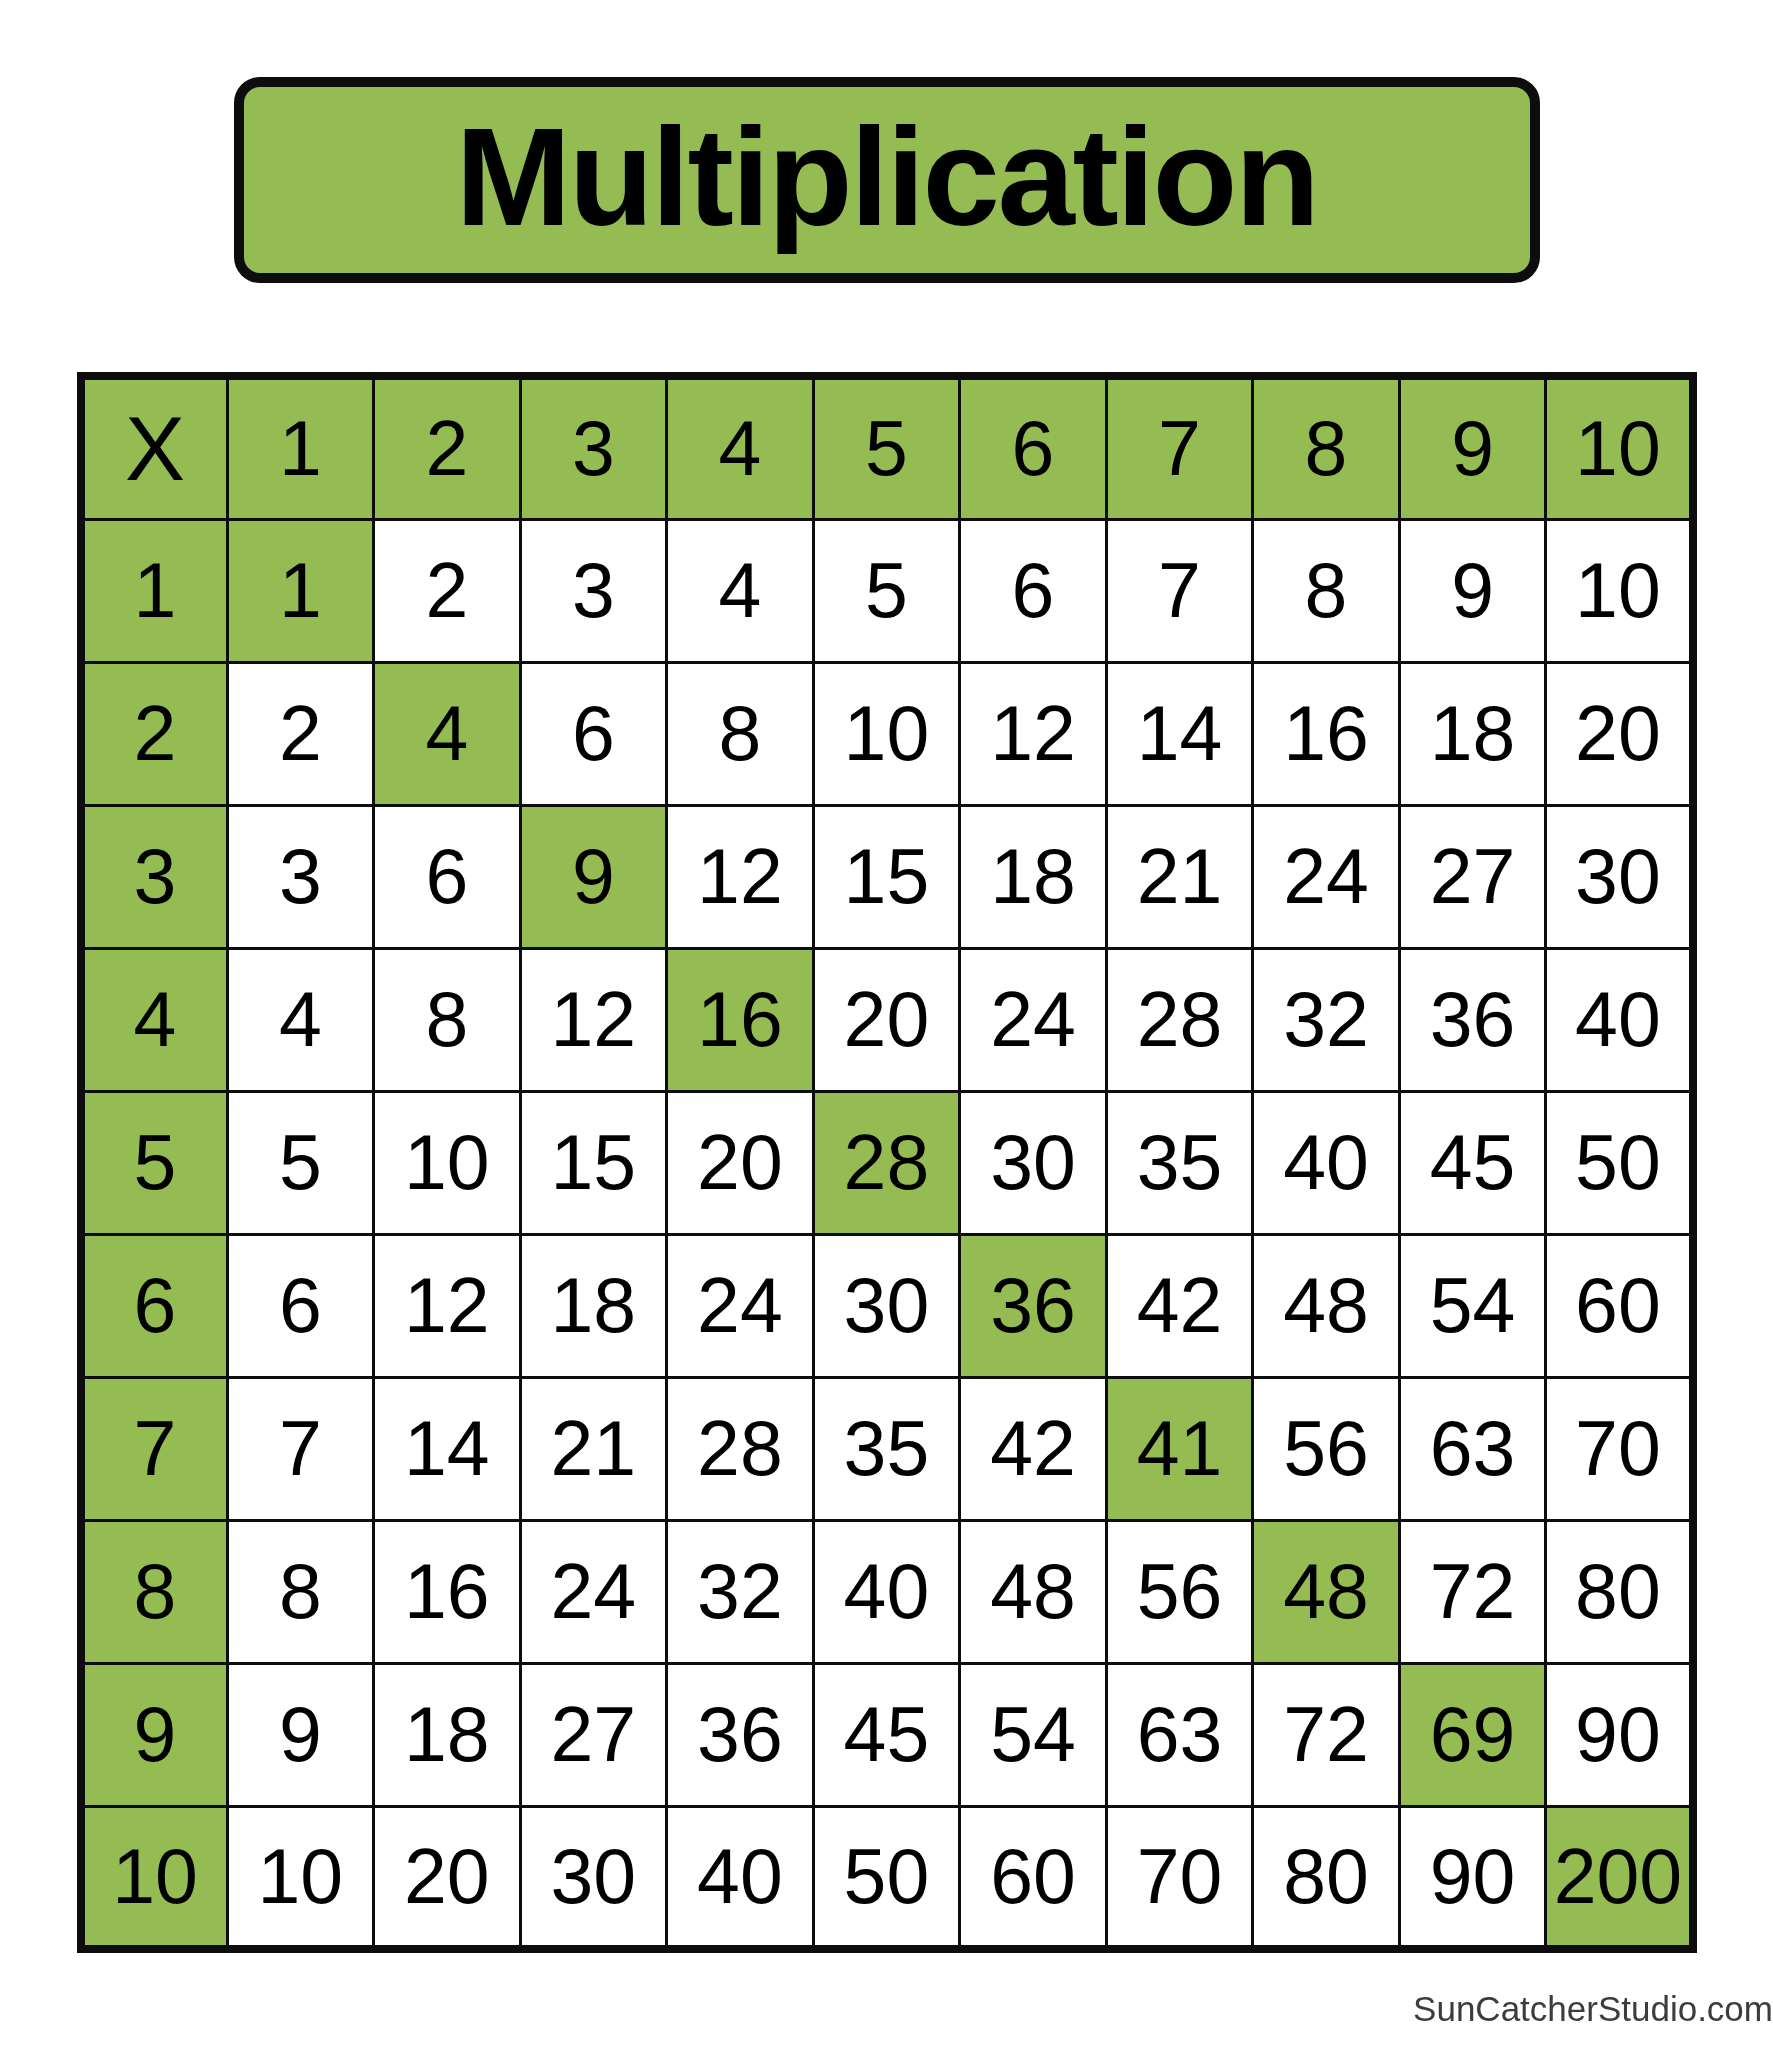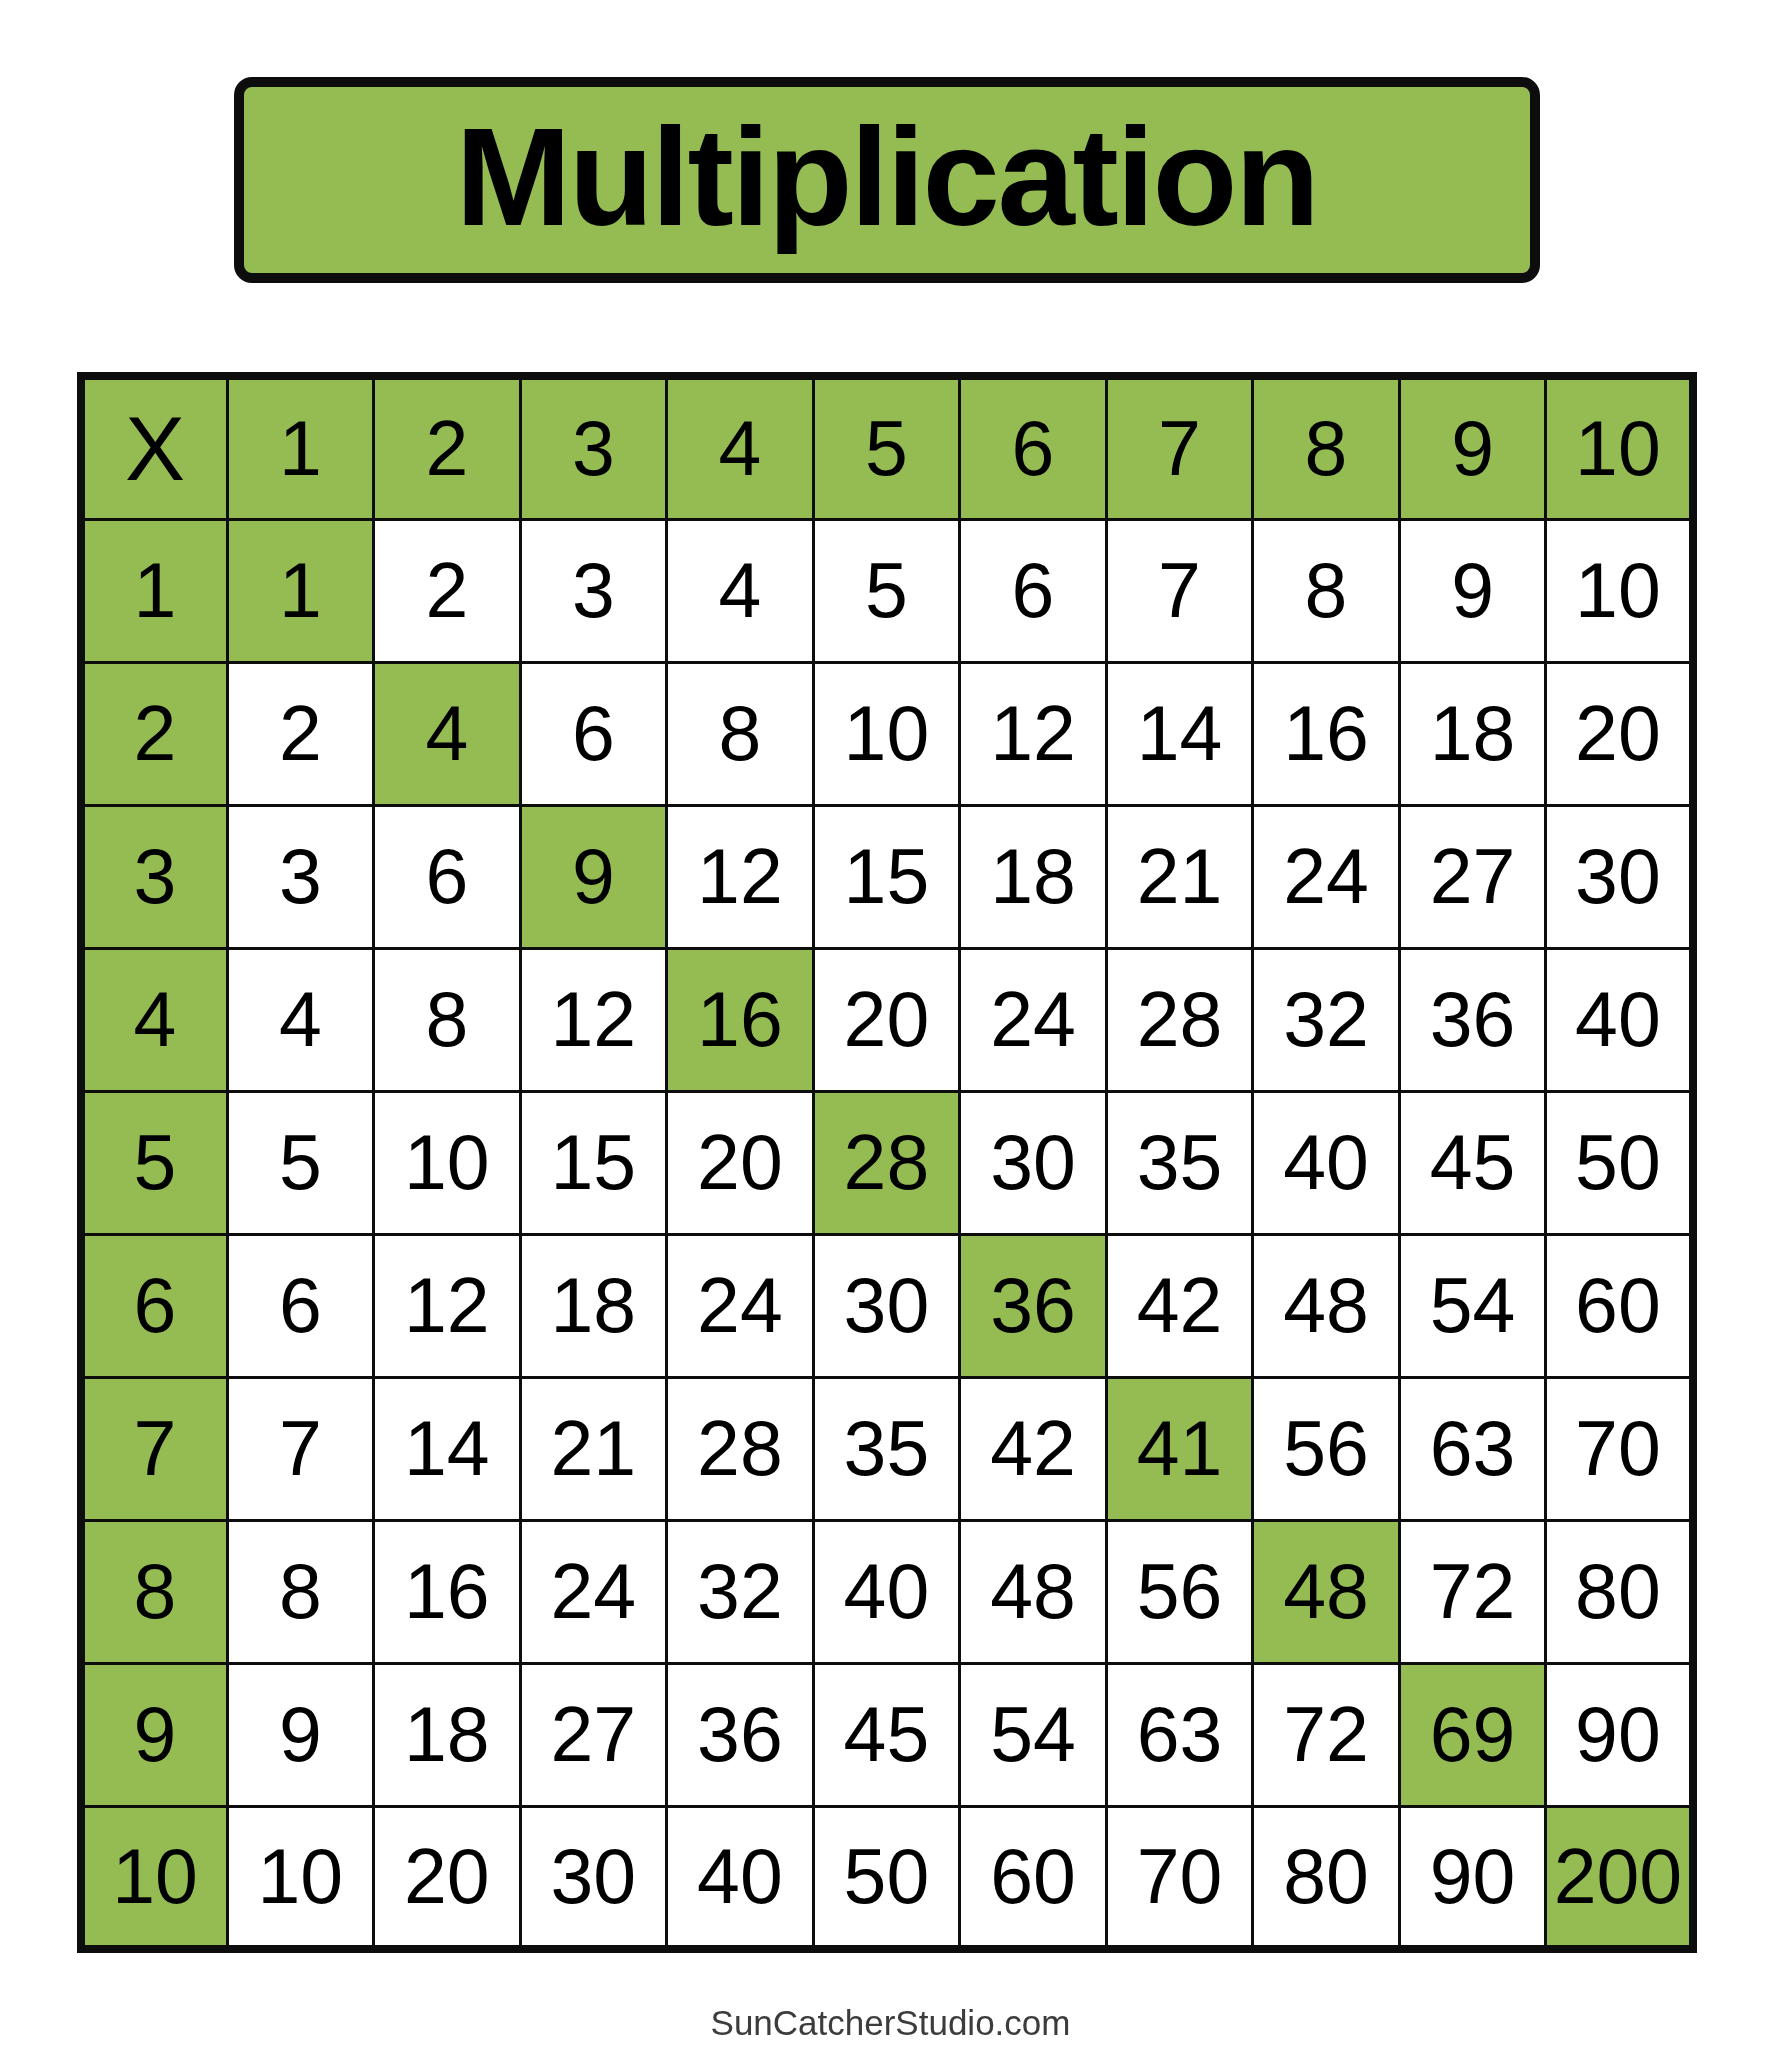--- a/index.html
+++ b/index.html
@@ -15,21 +15,21 @@
     font-family:"Liberation Sans","DejaVu Sans",sans-serif;
     color:#000;
     overflow:hidden;
   }
   .title-banner{
     width:1306px;
     height:206px;
     margin:77px auto 0 auto;
     background:var(--green);
     border:10.5px solid var(--line);
-    border-radius:18px;
+    border-radius:26px;
     display:flex;
     align-items:center;
     justify-content:center;
   }
   .title-banner .title-text{
     font-size:139px;
     font-weight:bold;
     letter-spacing:-2.4px;
     line-height:1;
     padding-bottom:8px;
@@ -51,22 +51,22 @@
     background:#ffffff;
     padding:0;
   }
   .mult-table td.green{
     background:var(--green);
   }
   .mult-table td.corner{
     font-size:90px;
   }
   .site-footer{
-    margin-top:50px;
-    text-align:center;
+    margin-top:36px;
+    text-align:right;
     font-size:35px;
     color:var(--footer);
     letter-spacing:0px;
     padding-left:8px;
   }
 </style>
 </head>
 <body>
 
 <div class="title-banner">

